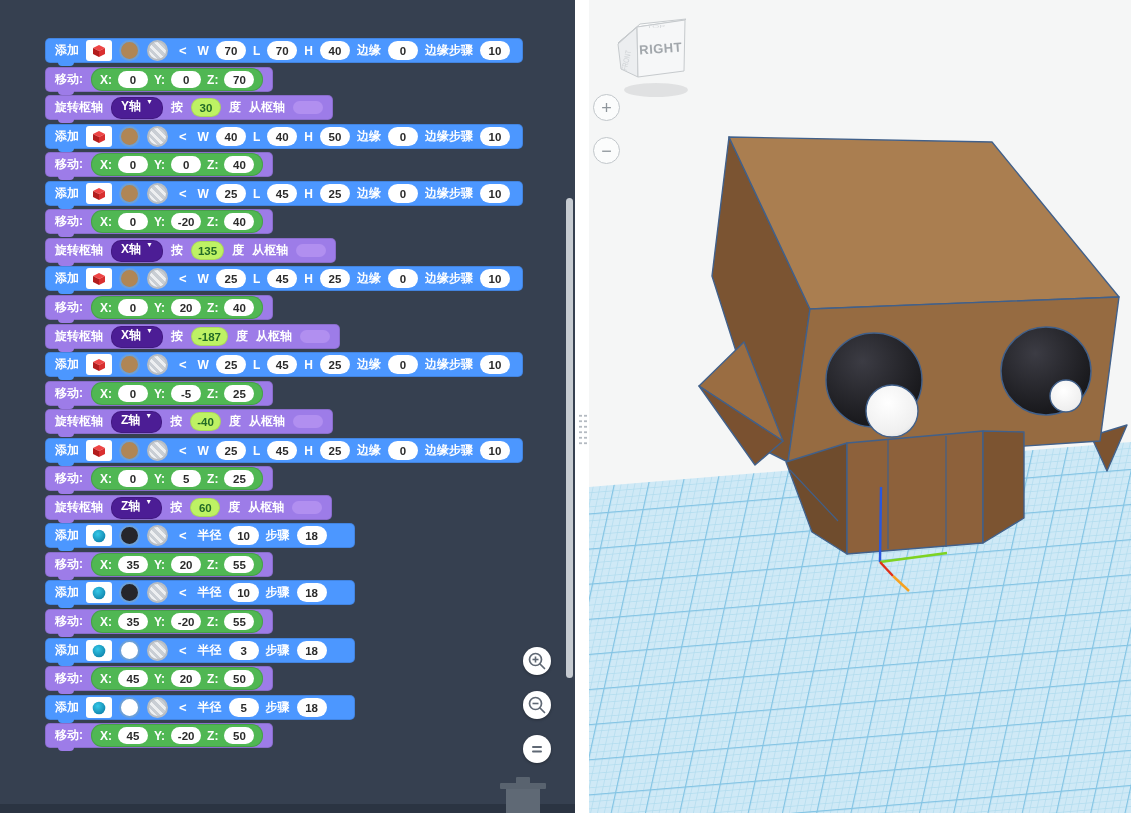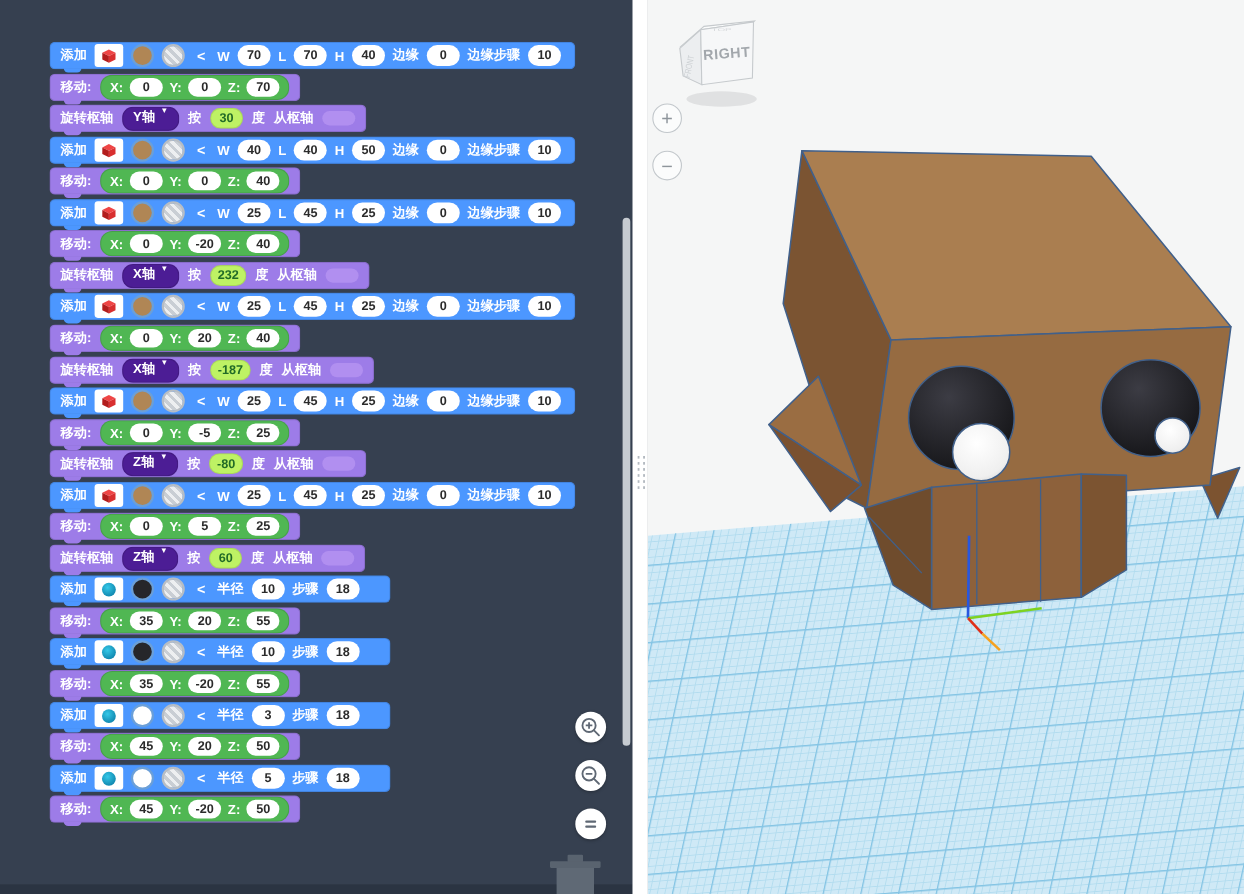--- a/index.html
+++ b/index.html
@@ -174,21 +174,21 @@
           <span class="oval">40</span>
         </span>
       </div>
       <div class="block b-purple" style="top: 238px;">
         <span class="blk-label">旋转枢轴</span>
         <span class="dd">
           <span class="ddv">X轴</span>
           <span class="arr">▼</span>
         </span>
         <span class="plabel">按</span>
-        <span class="oval green">232</span>
+        <span class="oval green">135</span>
         <span class="plabel">度</span>
         <span class="plabel">从枢轴</span>
         <span class="toggle"></span>
       </div>
       <div class="block b-blue blk-add-box" style="top: 266px;">
         <span class="blk-label">添加</span>
         <span class="tile">
           <svg width="16" height="16" viewBox="0 0 16 16">
             <polygon points="2,5 8,2 14,5 8,8" fill="#ef4545"></polygon>
             <polygon points="2,5 8,8 8,14 2,11" fill="#b31d1d"></polygon>
@@ -266,21 +266,21 @@
           <span class="oval">25</span>
         </span>
       </div>
       <div class="block b-purple" style="top: 409px;">
         <span class="blk-label">旋转枢轴</span>
         <span class="dd">
           <span class="ddv">Z轴</span>
           <span class="arr">▼</span>
         </span>
         <span class="plabel">按</span>
-        <span class="oval green">-80</span>
+        <span class="oval green">-40</span>
         <span class="plabel">度</span>
         <span class="plabel">从枢轴</span>
         <span class="toggle"></span>
       </div>
       <div class="block b-blue blk-add-box" style="top: 438px;">
         <span class="blk-label">添加</span>
         <span class="tile">
           <svg width="16" height="16" viewBox="0 0 16 16">
             <polygon points="2,5 8,2 14,5 8,8" fill="#ef4545"></polygon>
             <polygon points="2,5 8,8 8,14 2,11" fill="#b31d1d"></polygon>

